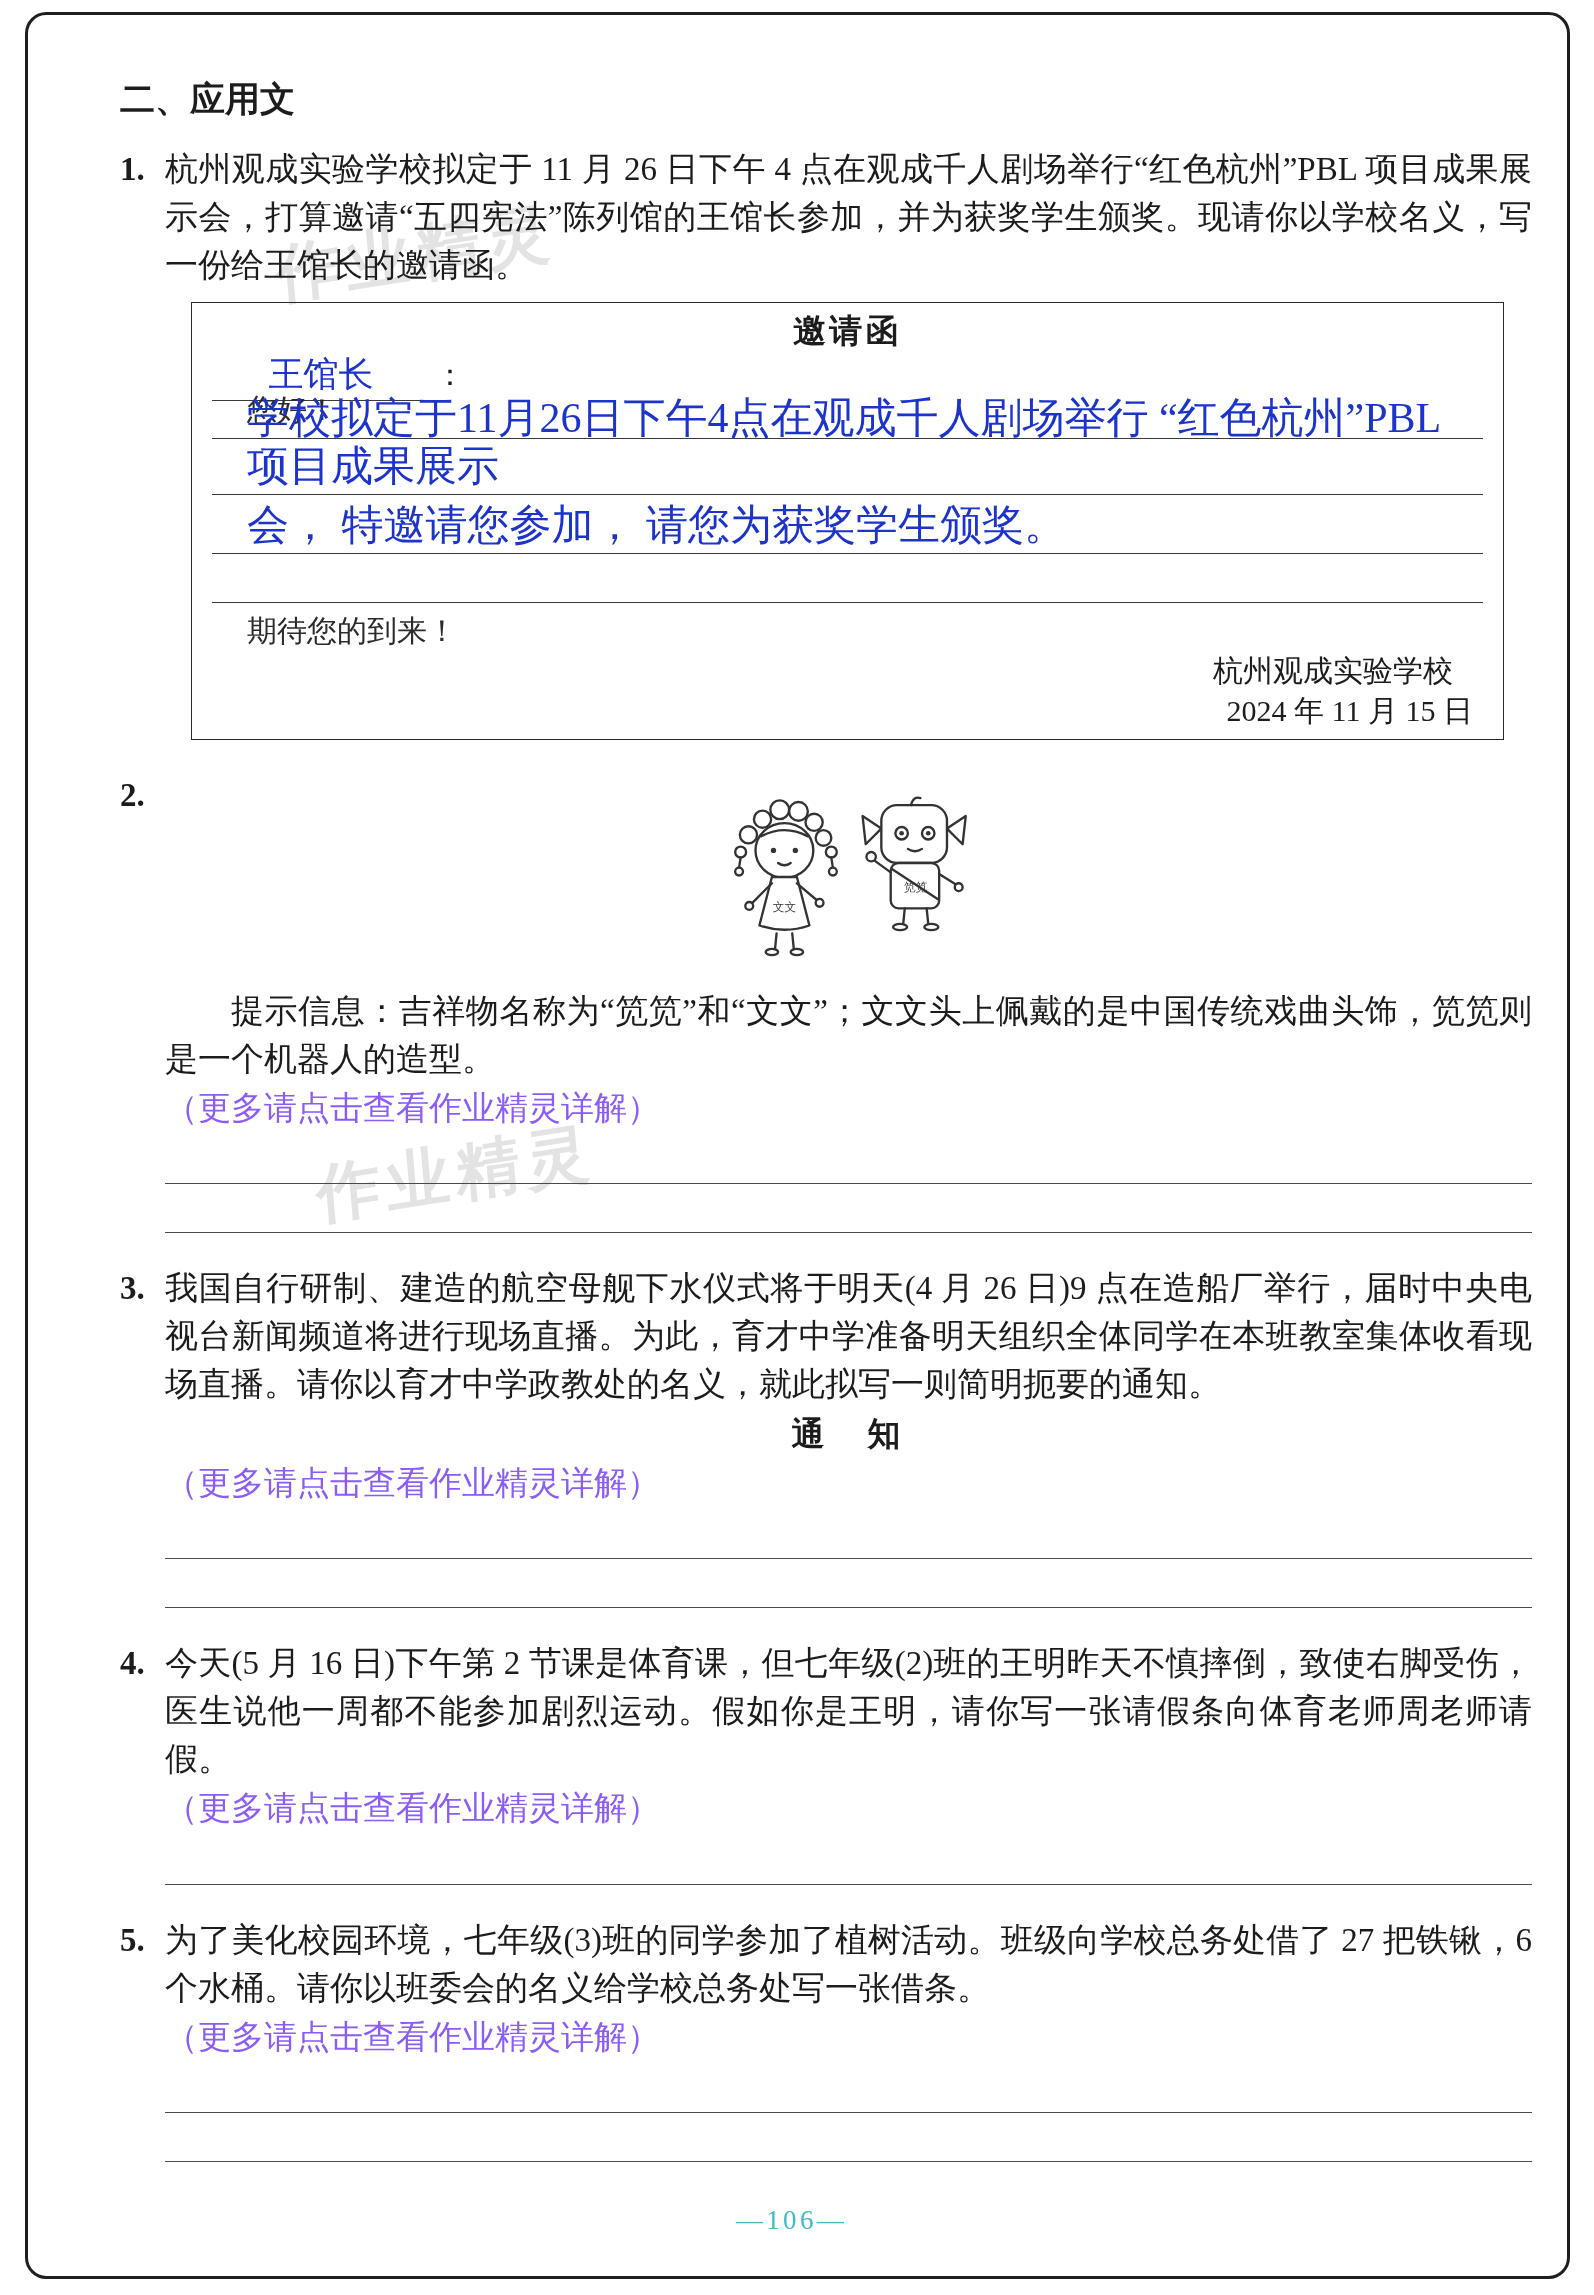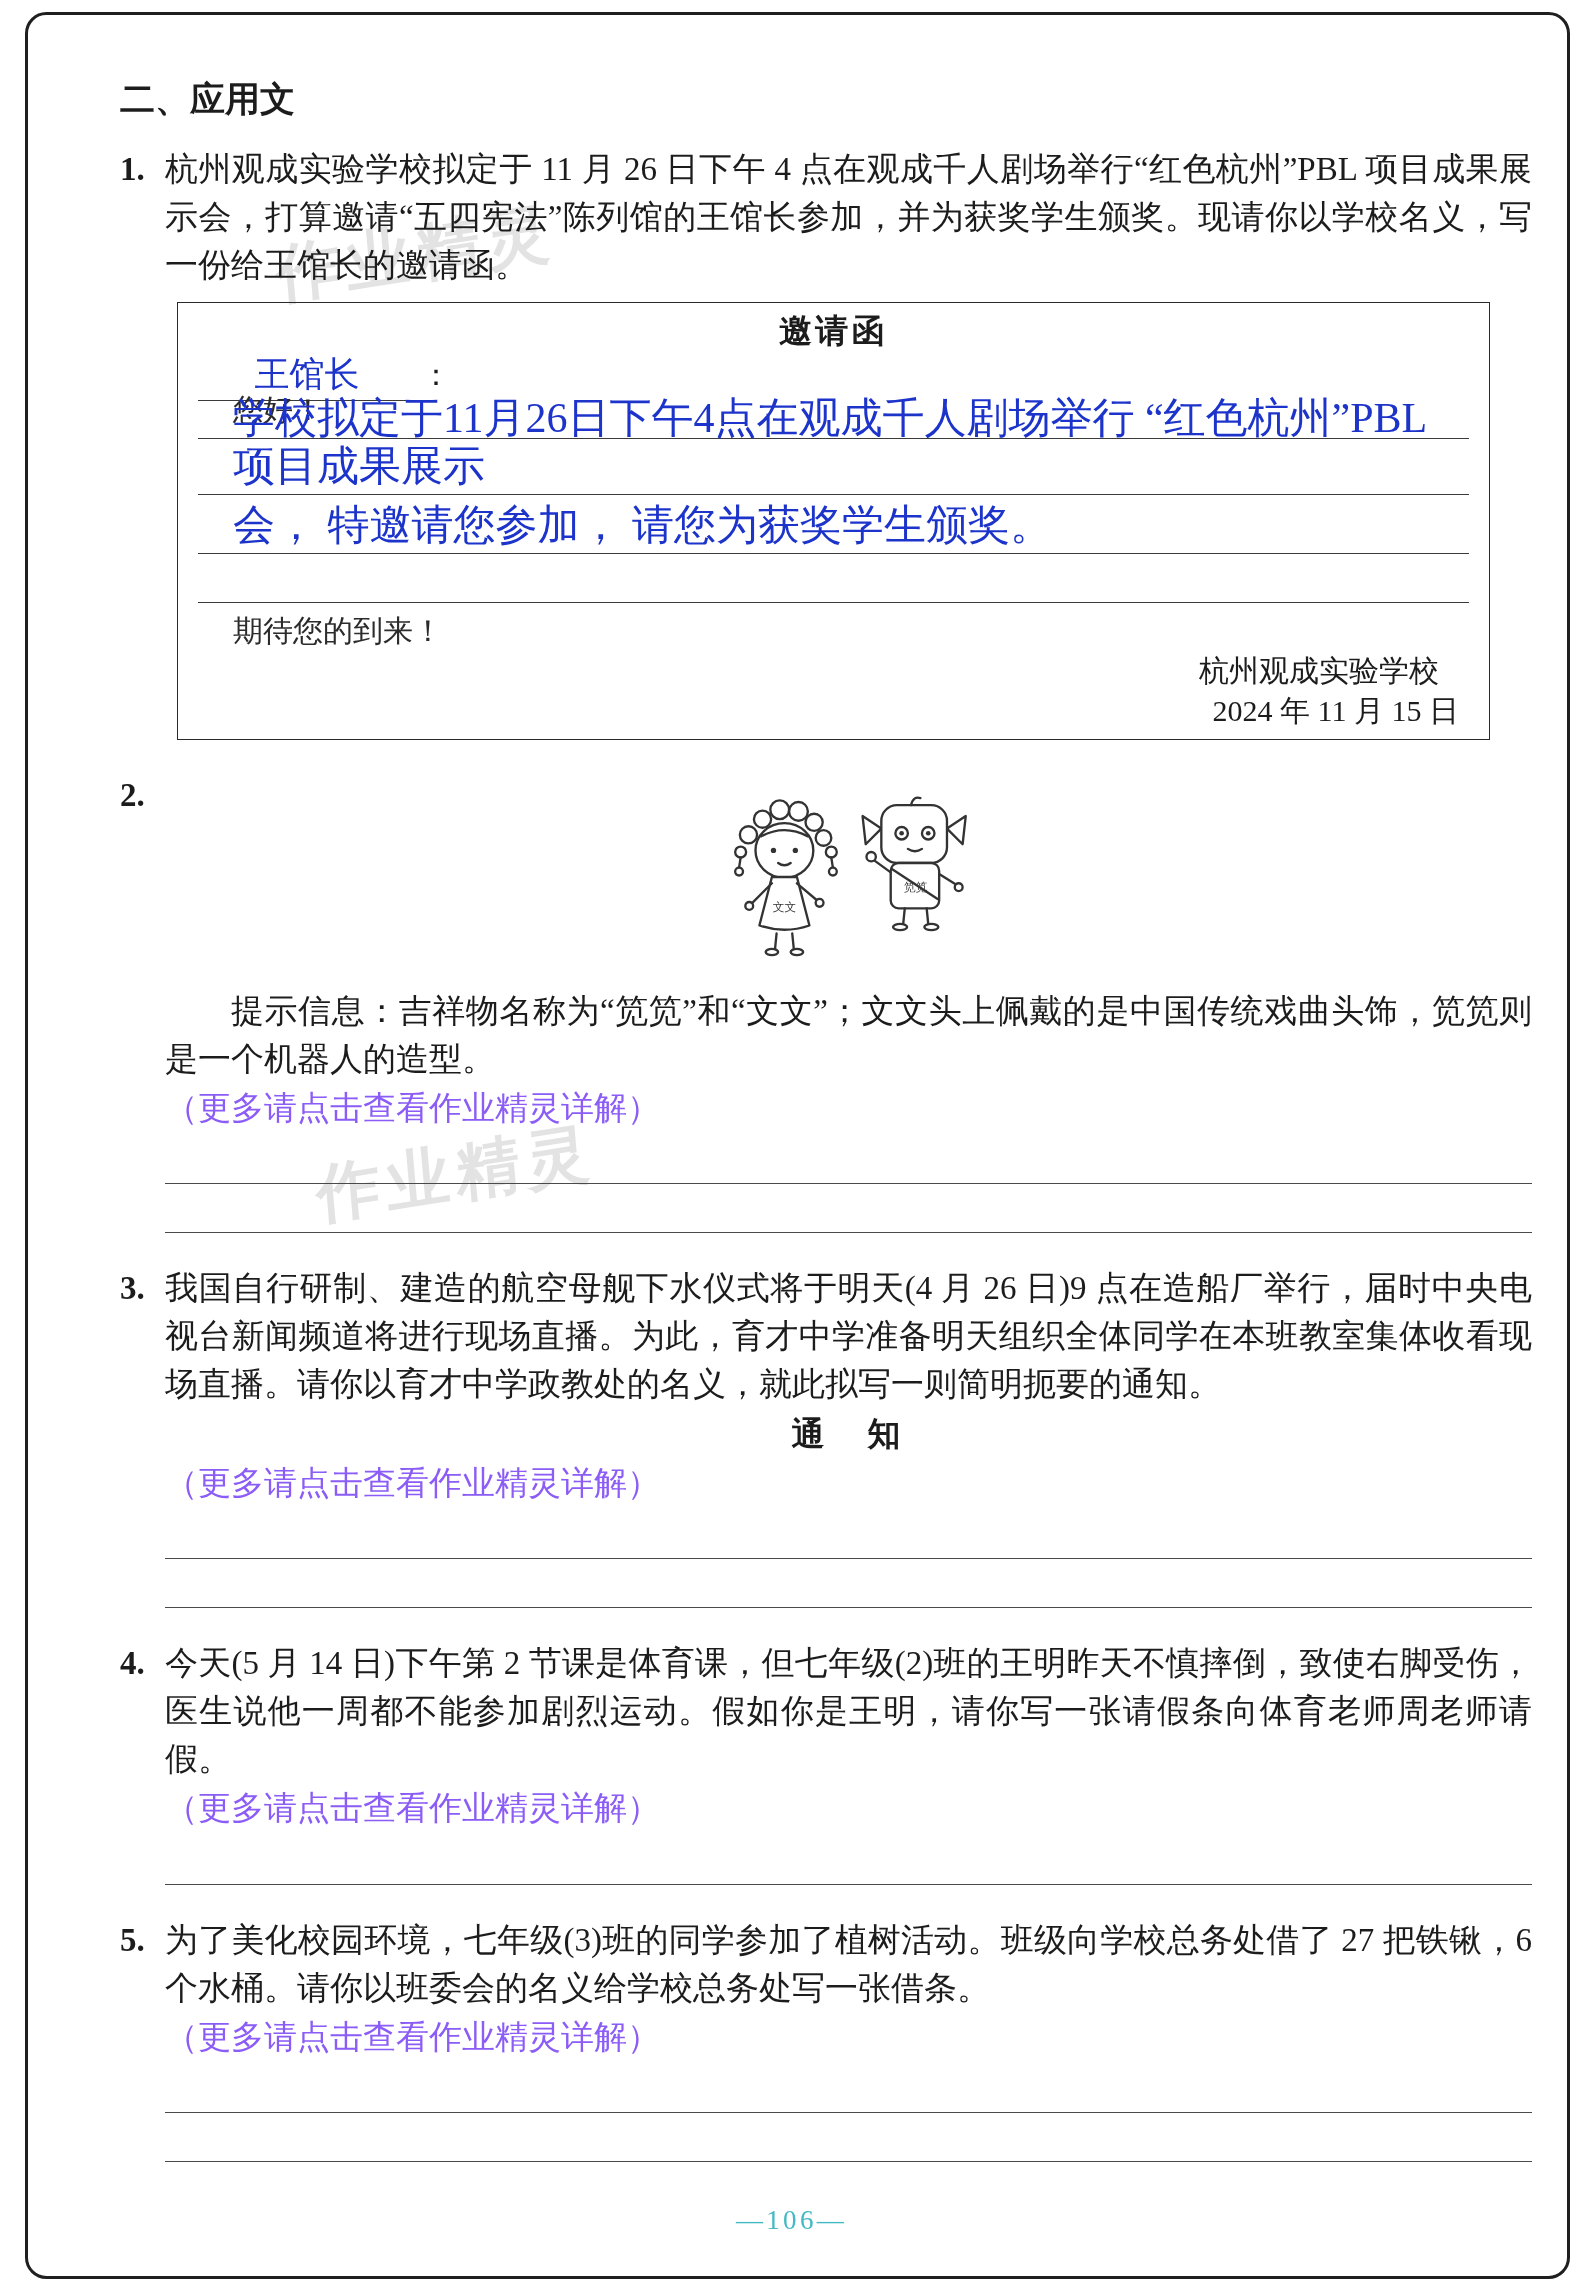--- a/index.html
+++ b/index.html
@@ -53,21 +53,21 @@
     position: absolute;
     left: 0; top: 0;
     font-weight: 700;
   }
   .qtext {
     margin: 0;
     text-align: justify;
   }
   
   .inv-box {
-    margin: 13px 0 0 12px;
+    margin: 13px 0 0 26px;
     width: 1313px;
     border: 1.6px solid #2a2a2a;
     padding: 8.2px 20px 11.5px 20px;
     font-size: 30px;
   }
   .inv-title {
     text-align: center;
     font-weight: 700;
     font-size: 33px;
     height: 40px;
@@ -246,21 +246,21 @@
       <div class="notice-title">通　知</div>
       <div class="link-row">（更多请点击查看作业精灵详解）</div>
       <div class="ans-lines">
         <div class="ans-line"></div>
         <div class="ans-line"></div>
       </div>
     </section>
 
     <section class="question">
       <span class="qnum">4.</span>
-      <p class="qtext">今天(5 月 14 日)下午第 2 节课是体育课，但七年级(2)班的王明昨天不慎摔倒，致使右脚受伤，医生说他一周都不能参加剧烈运动。假如你是王明，请你写一张请假条向体育老师周老师请假。</p>
+      <p class="qtext">今天(5 月 16 日)下午第 2 节课是体育课，但七年级(2)班的王明昨天不慎摔倒，致使右脚受伤，医生说他一周都不能参加剧烈运动。假如你是王明，请你写一张请假条向体育老师周老师请假。</p>
       <div class="link-row">（更多请点击查看作业精灵详解）</div>
       <div class="ans-lines">
         <div class="ans-line"></div>
       </div>
     </section>
 
     <section class="question">
       <span class="qnum">5.</span>
       <p class="qtext">为了美化校园环境，七年级(3)班的同学参加了植树活动。班级向学校总务处借了 27 把铁锹，6 个水桶。请你以班委会的名义给学校总务处写一张借条。</p>
       <div class="link-row">（更多请点击查看作业精灵详解）</div>

